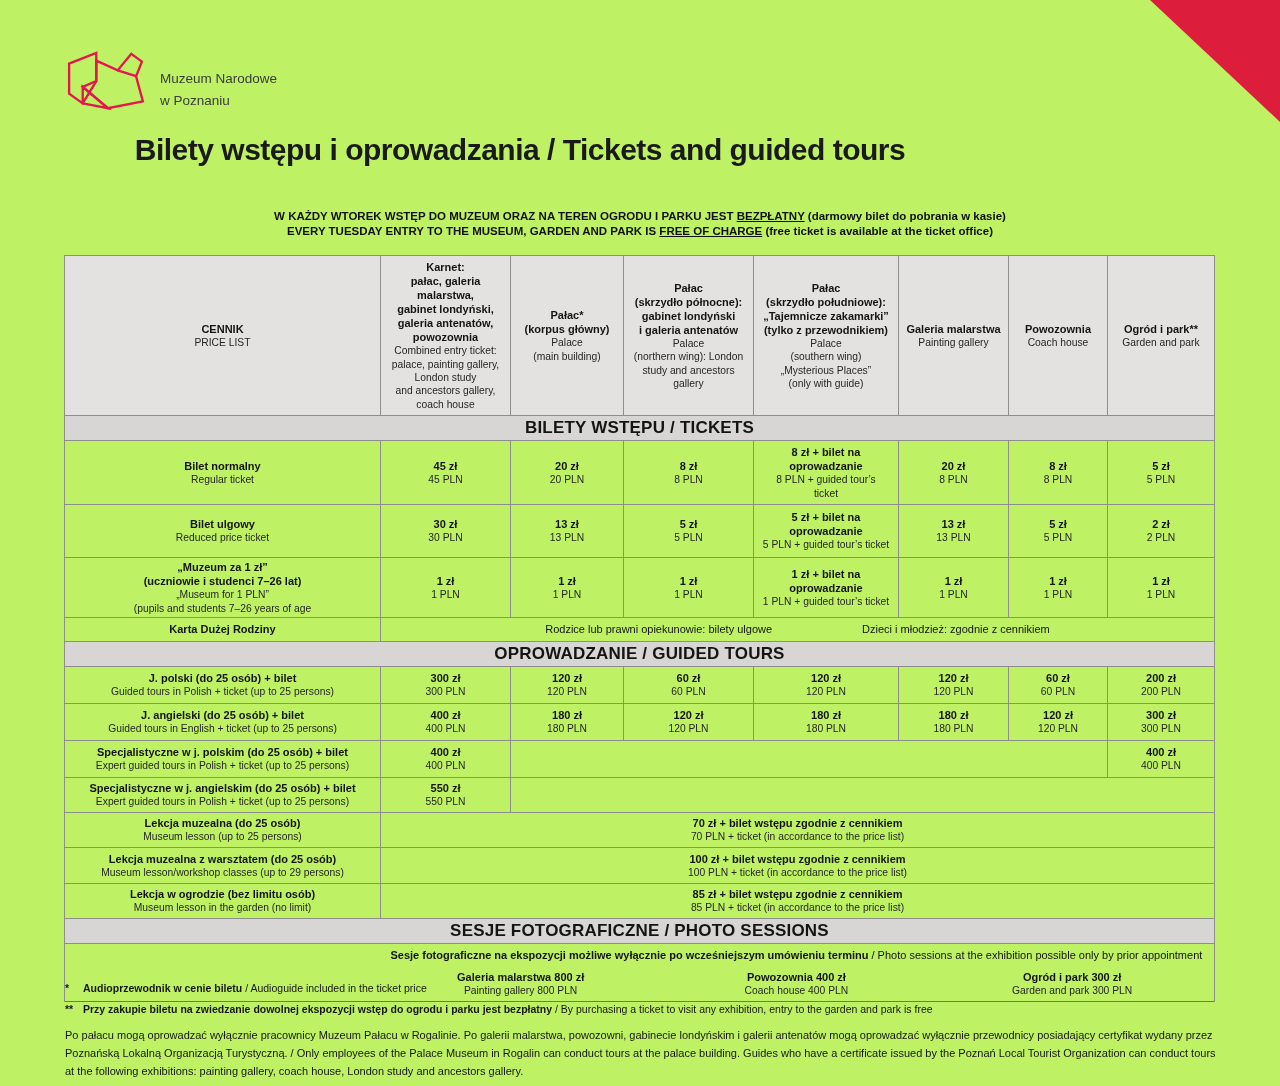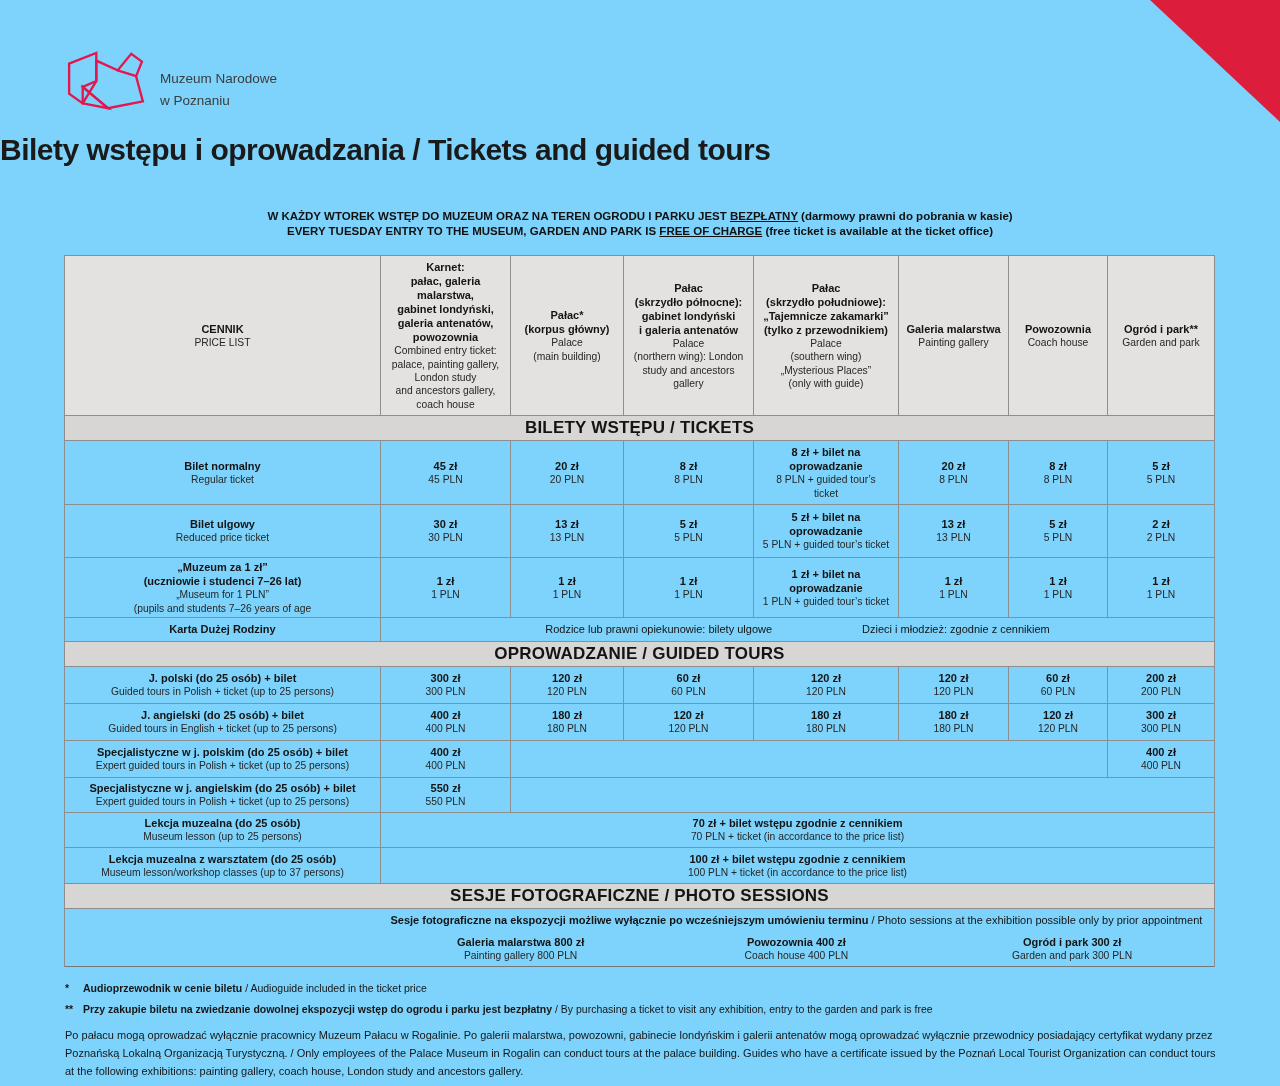--- a/index.html
+++ b/index.html
@@ -1,30 +1,30 @@
 <!DOCTYPE html>
 <html style="--accent: #dc1e3c; --logo-red: #e4164e; --band-gray: #d7d6d4; --header-gray: #e3e2e0;"><head>
 <meta charset="utf-8">
 <style>
   :root{
     --accent:#dc1e3c; --logo-red:#e4164e; --band-gray:#d7d6d4; --header-gray:#e3e2e0;
   }
   html,body{margin:0;padding:0;background:#fff;}
-  .page{position:relative;width:1280px;height:1086px;background:#7dd3fc;overflow:hidden;
+  .page{position:relative;width:1280px;height:1086px;background:#bef264;overflow:hidden;
         font-family:"Liberation Sans",sans-serif;color:#141414;}
   
   .corner{position:absolute;top:0;right:0;width:130px;height:122px;background:var(--accent);
           clip-path:polygon(0 0,100% 0,100% 100%);}
   
   .logo{position:absolute;left:62px;top:50px;width:88px;height:66px;}
   .logo svg{width:100%;height:100%;}
   .logo svg *{stroke:var(--logo-red);fill:none;stroke-width:2.4;}
   .brand{position:absolute;left:160px;top:68px;font-size:13.5px;color:#3c3c3c;line-height:1.65;}
   
-  .title{position:absolute;left:0;top:133px;width:1040px;margin:0;
+  .title{position:absolute;left:0;top:133px;width:1040px;margin:0;text-align:center;
          font-size:30px;font-weight:700;letter-spacing:-0.5px;color:#1a1a1a;}
   
   .notice{position:absolute;left:0;top:209px;width:1280px;text-align:center;
           font-size:11.5px;font-weight:700;color:#111;line-height:1.28;}
   .notice .u{text-decoration:underline;}
   
   table.price-table{position:absolute;left:64px;top:255px;width:1151px;
         border-collapse:collapse;table-layout:fixed;border:1px solid #767676;}
   td{border:1px solid #8e8e8e;padding:2px 4px;vertical-align:middle;text-align:center;}
   tr.header td{background:var(--header-gray);padding:3px 5px;}
@@ -63,21 +63,21 @@
     </svg>
   </div>
   <div class="brand">
     <div>Muzeum Narodowe</div>
     <div>w Poznaniu</div>
   </div>
 
   <h1 class="title">Bilety wstępu i oprowadzania / Tickets and guided tours</h1>
 
   <div class="notice">
-    <div class="nline"><span>W KAŻDY WTOREK WSTĘP DO MUZEUM ORAZ NA TEREN OGRODU I PARKU JEST </span><span class="u">BEZPŁATNY</span><span> (darmowy prawni do pobrania w kasie)</span></div>
+    <div class="nline"><span>W KAŻDY WTOREK WSTĘP DO MUZEUM ORAZ NA TEREN OGRODU I PARKU JEST </span><span class="u">BEZPŁATNY</span><span> (darmowy bilet do pobrania w kasie)</span></div>
     <div class="nline"><span>EVERY TUESDAY ENTRY TO THE MUSEUM, GARDEN AND PARK IS </span><span class="u">FREE OF CHARGE</span><span> (free ticket is available at the ticket office)</span></div>
   </div>
 
   <table class="price-table">
     <colgroup>
       <col style="width:316px">
         <col style="width:130px">
         <col style="width:113px">
         <col style="width:130px">
       <col style="width:145px">
@@ -368,25 +368,35 @@
             <div class="en">Museum lesson (up to 25 persons)</div>
           </td>
           <td colspan="7">
             <div class="pl">70 zł + bilet wstępu zgodnie z cennikiem</div>
             <div class="en">70 PLN + ticket (in accordance to the price list)</div>
           </td>
         </tr>
         <tr style="height: 36px;">
           <td class="labelcell">
             <div class="pl">Lekcja muzealna z warsztatem (do 25 osób)</div>
-            <div class="en">Museum lesson/workshop classes (up to 37 persons)</div>
+            <div class="en">Museum lesson/workshop classes (up to 29 persons)</div>
           </td>
           <td colspan="7">
             <div class="pl">100 zł + bilet wstępu zgodnie z cennikiem</div>
             <div class="en">100 PLN + ticket (in accordance to the price list)</div>
+          </td>
+        </tr>
+        <tr style="height: 35px;">
+          <td class="labelcell">
+            <div class="pl">Lekcja w ogrodzie (bez limitu osób)</div>
+            <div class="en">Museum lesson in the garden (no limit)</div>
+          </td>
+          <td colspan="7">
+            <div class="pl">85 zł + bilet wstępu zgodnie z cennikiem</div>
+            <div class="en">85 PLN + ticket (in accordance to the price list)</div>
           </td>
         </tr>
         <tr class="band" style="height: 18px;">
           <td colspan="8"><span class="band-text">SESJE FOTOGRAFICZNE / PHOTO SESSIONS</span></td>
         </tr>
         <tr class="full" style="height: 23px; padding-left: 42px;">
           <td colspan="8">
             <div class="fullwrap">
               <div class="chunks">
                 <span class="chunk"><span class="b">Sesje fotograficzne na ekspozycji możliwe wyłącznie po wcześniejszym umówieniu terminu</span><span class="r"> / Photo sessions at the exhibition possible only by prior appointment</span></span>

